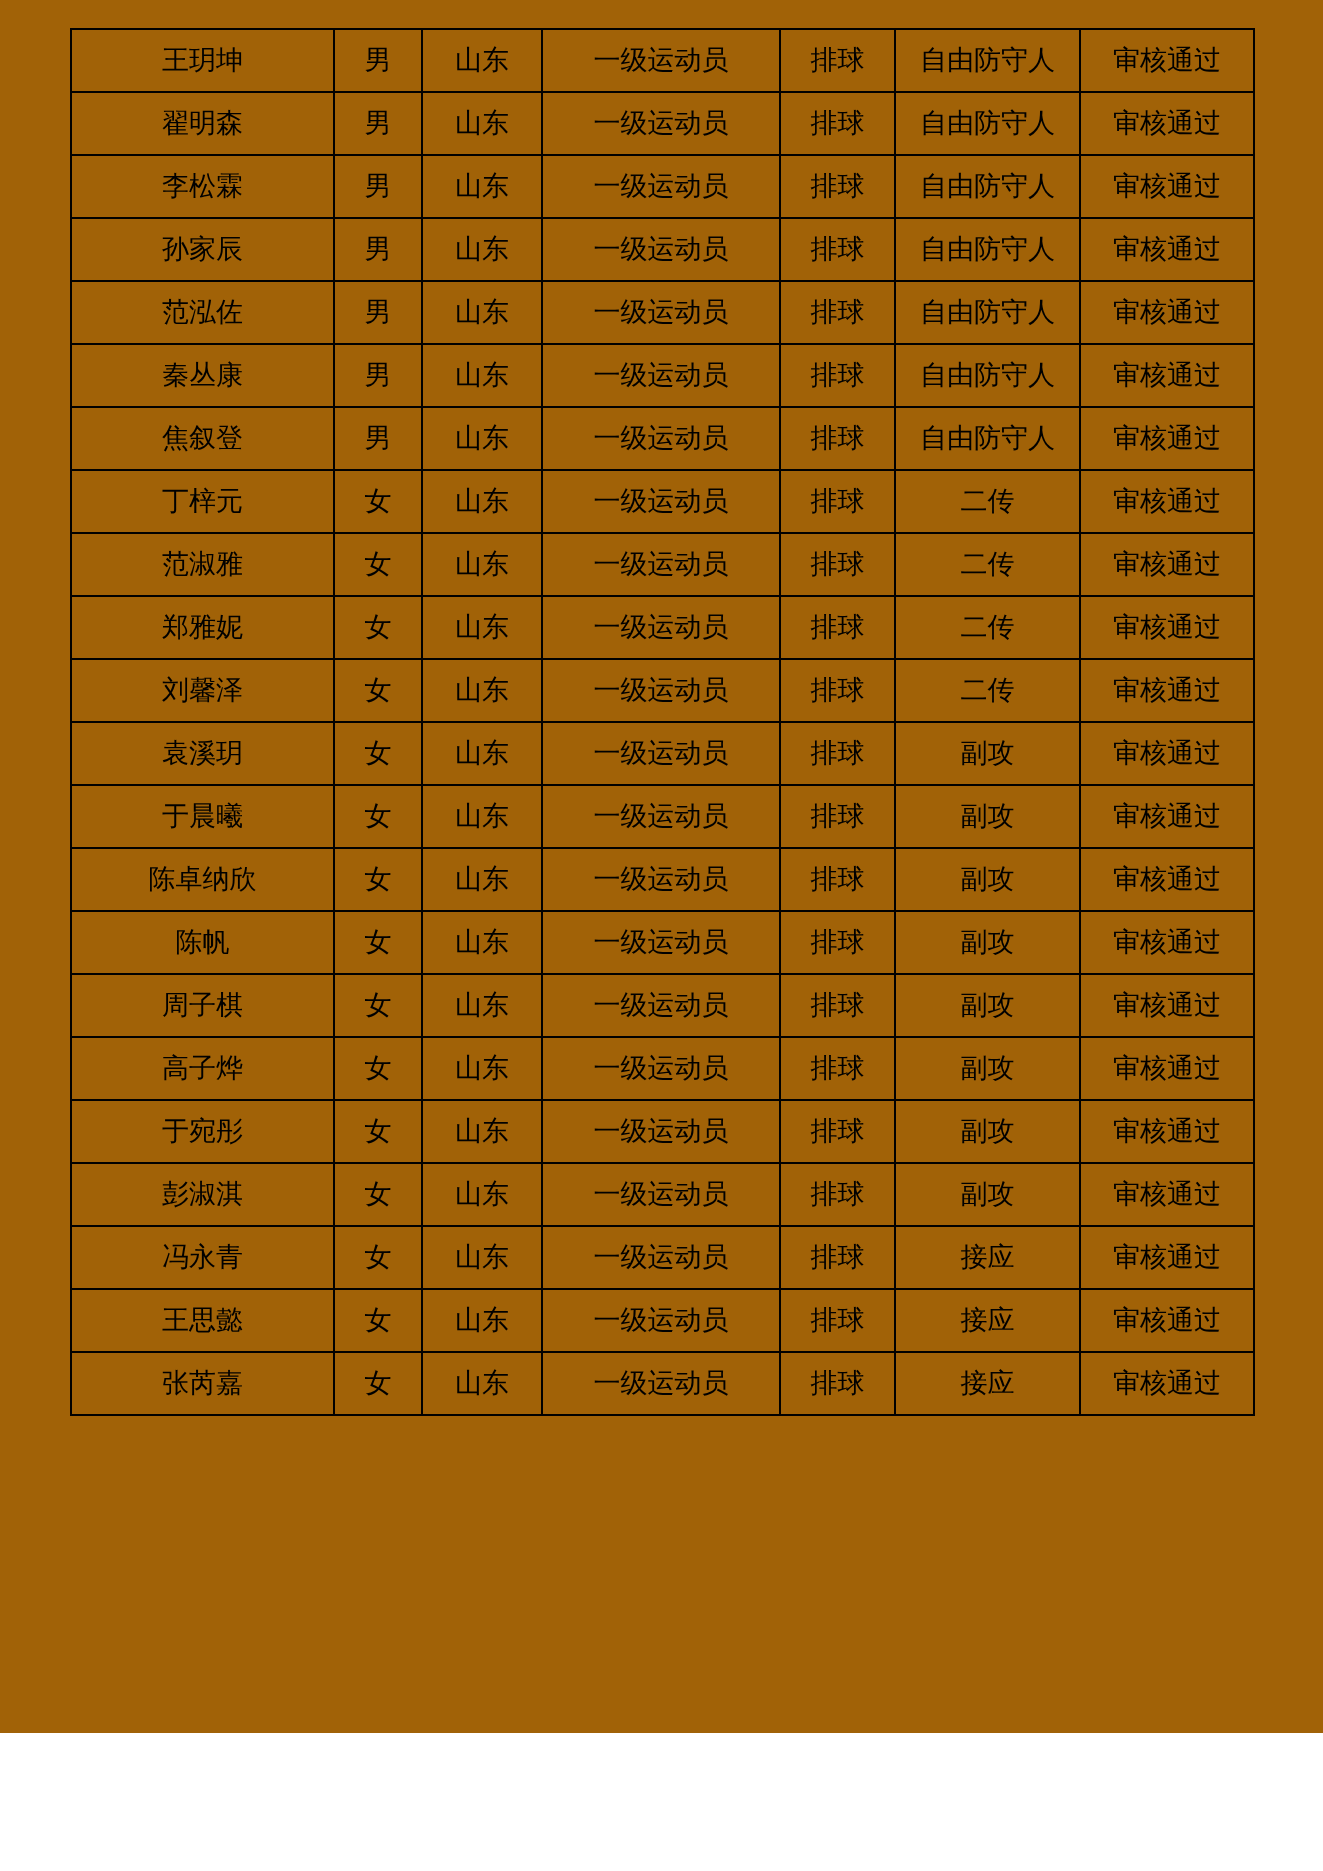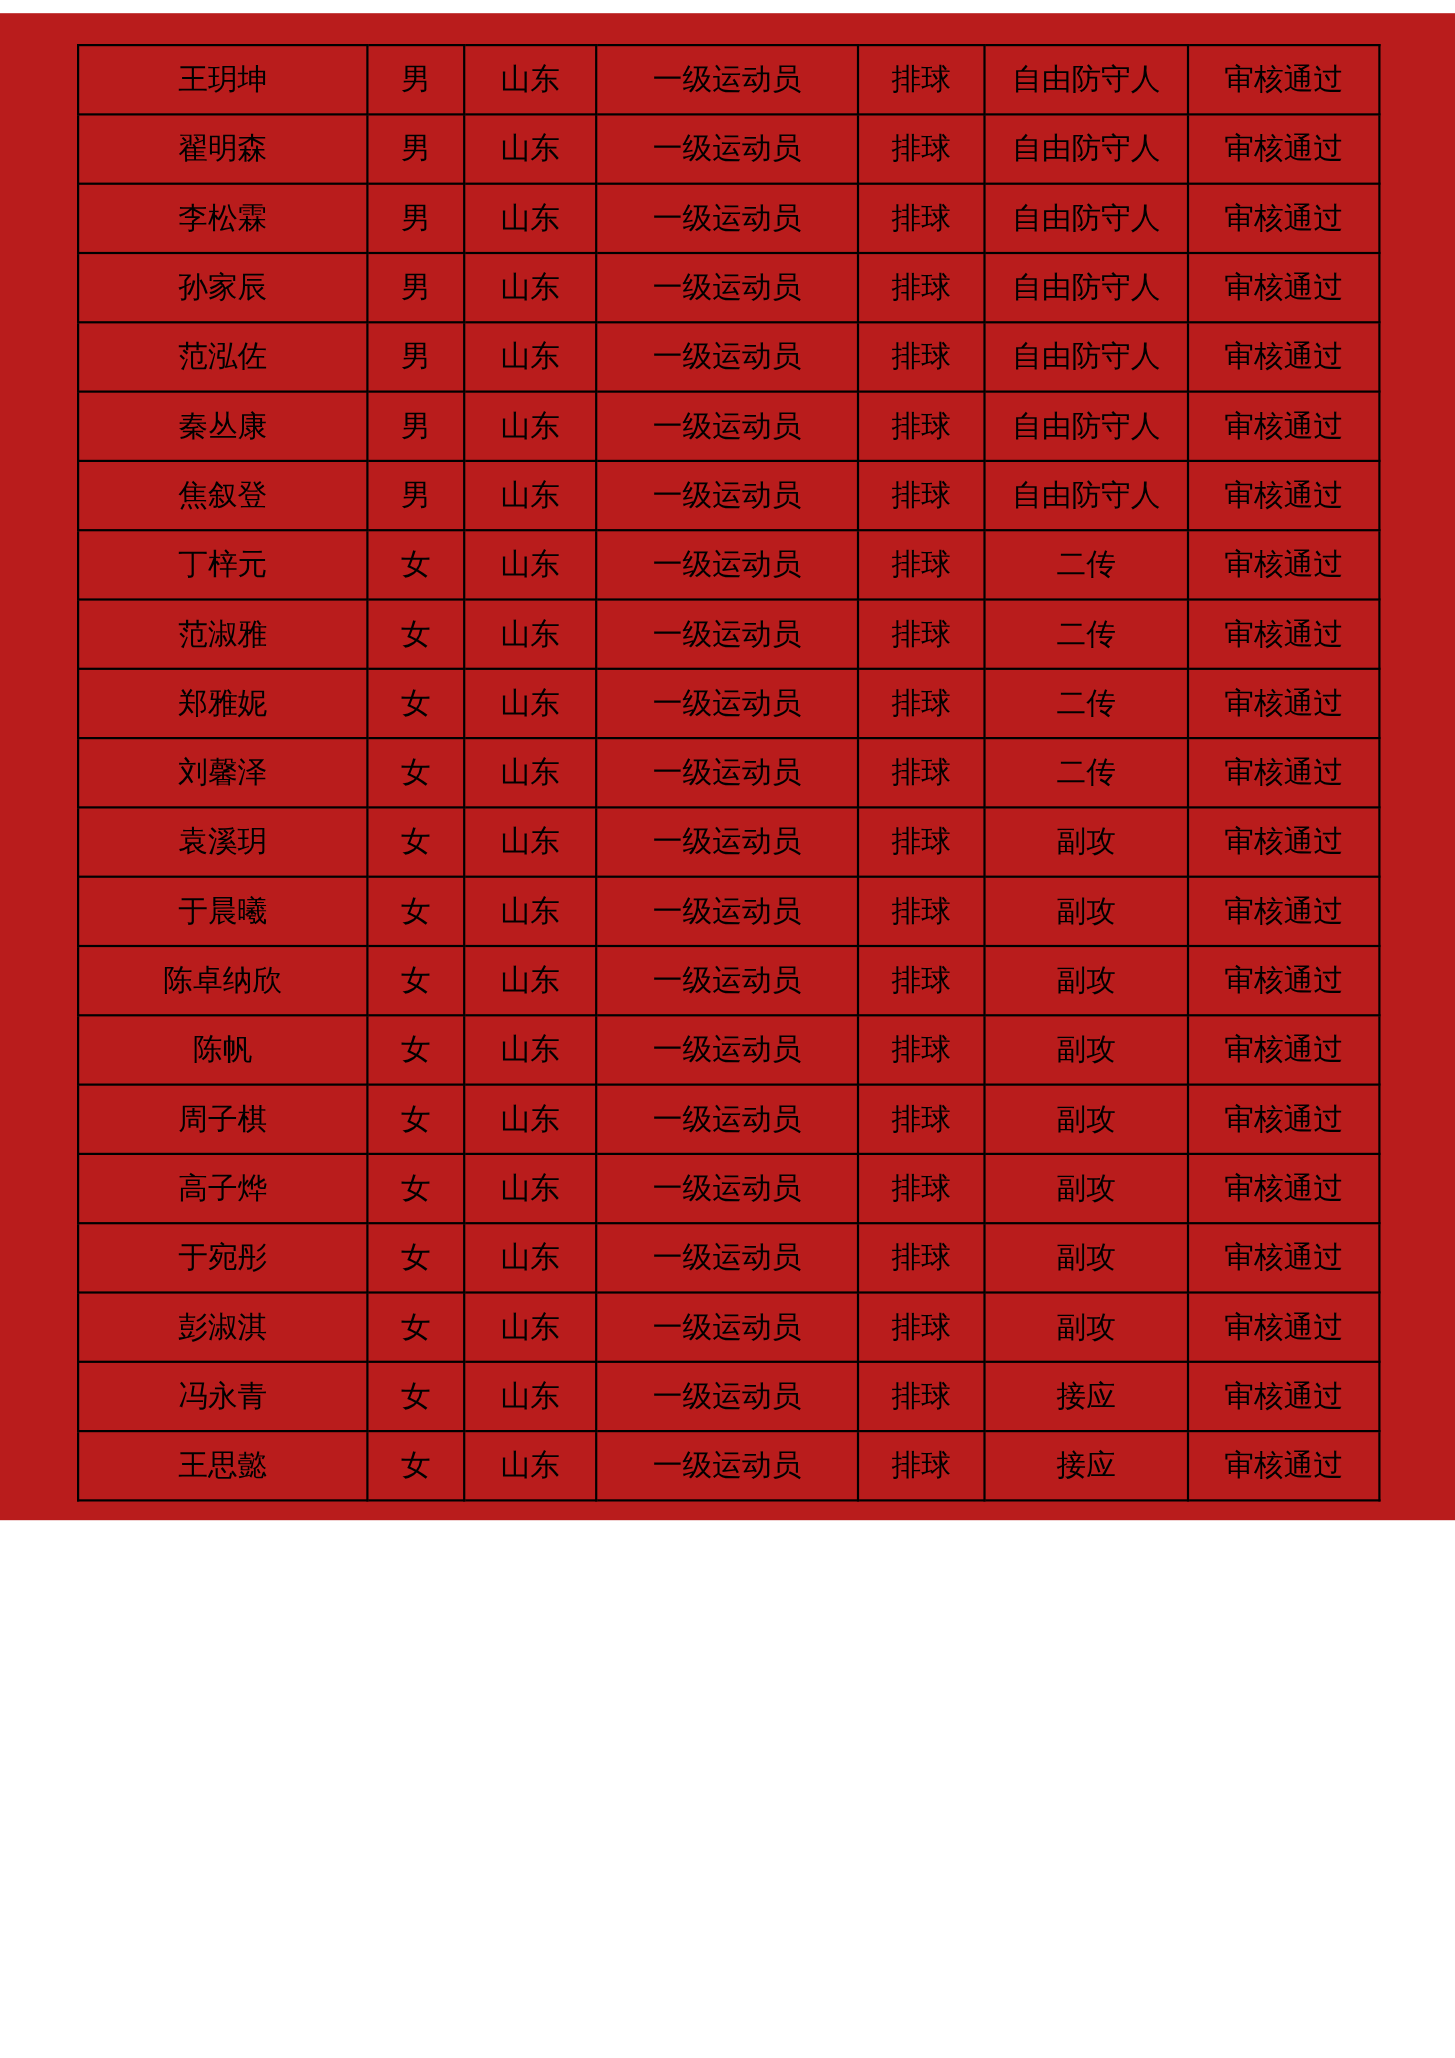--- a/index.html
+++ b/index.html
@@ -8,25 +8,24 @@
     background: #ffffff;
   }
   body {
     width: 1323px;
     height: 1871px;
     font-family: "Liberation Sans", sans-serif;
     color: #000000;
   }
   .page {
     width: 1323px;
-    height: 1370px;
+    height: 1733px;
     box-sizing: border-box;
     padding: 28px 70px 0 70px;
-    background: #b91c1c;
-    margin-top: 12px;
+    background: #a16207;
   }
   table.roster {
     border-collapse: collapse;
     width: 1183px;
     table-layout: fixed;
   }
   table.roster td {
     border: 2px solid #000000;
     text-align: center;
     vertical-align: middle;
@@ -242,15 +241,24 @@
         </tr>
         <tr>
           <td>王思懿</td>
           <td>女</td>
           <td>山东</td>
           <td>一级运动员</td>
           <td>排球</td>
           <td>接应</td>
           <td>审核通过</td>
         </tr>
+        <tr>
+          <td>张芮嘉</td>
+          <td>女</td>
+          <td>山东</td>
+          <td>一级运动员</td>
+          <td>排球</td>
+          <td>接应</td>
+          <td>审核通过</td>
+        </tr>
       </tbody>
   </table>
 </div>
 
 </body></html>

